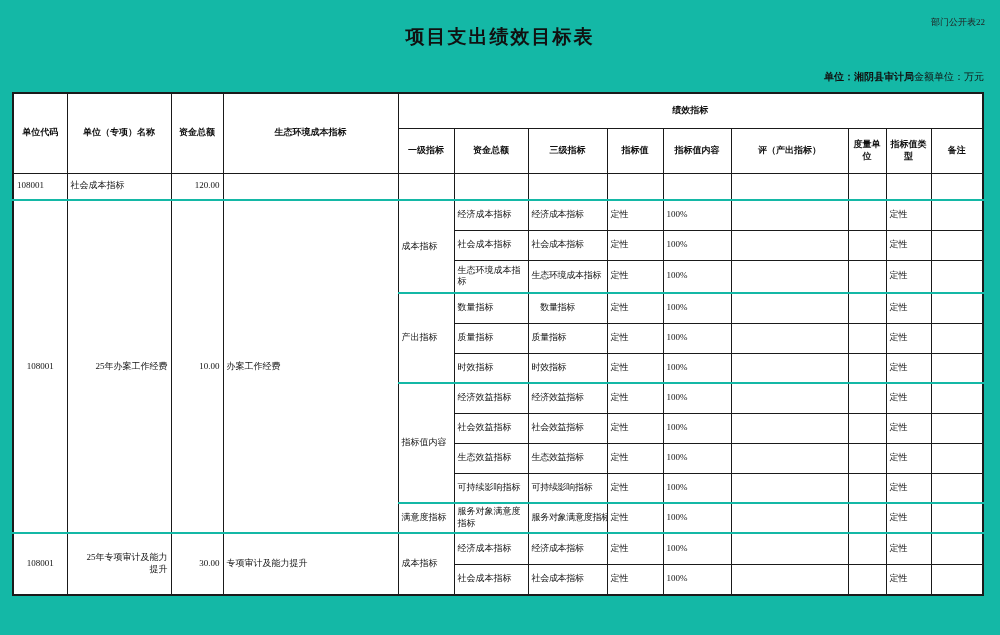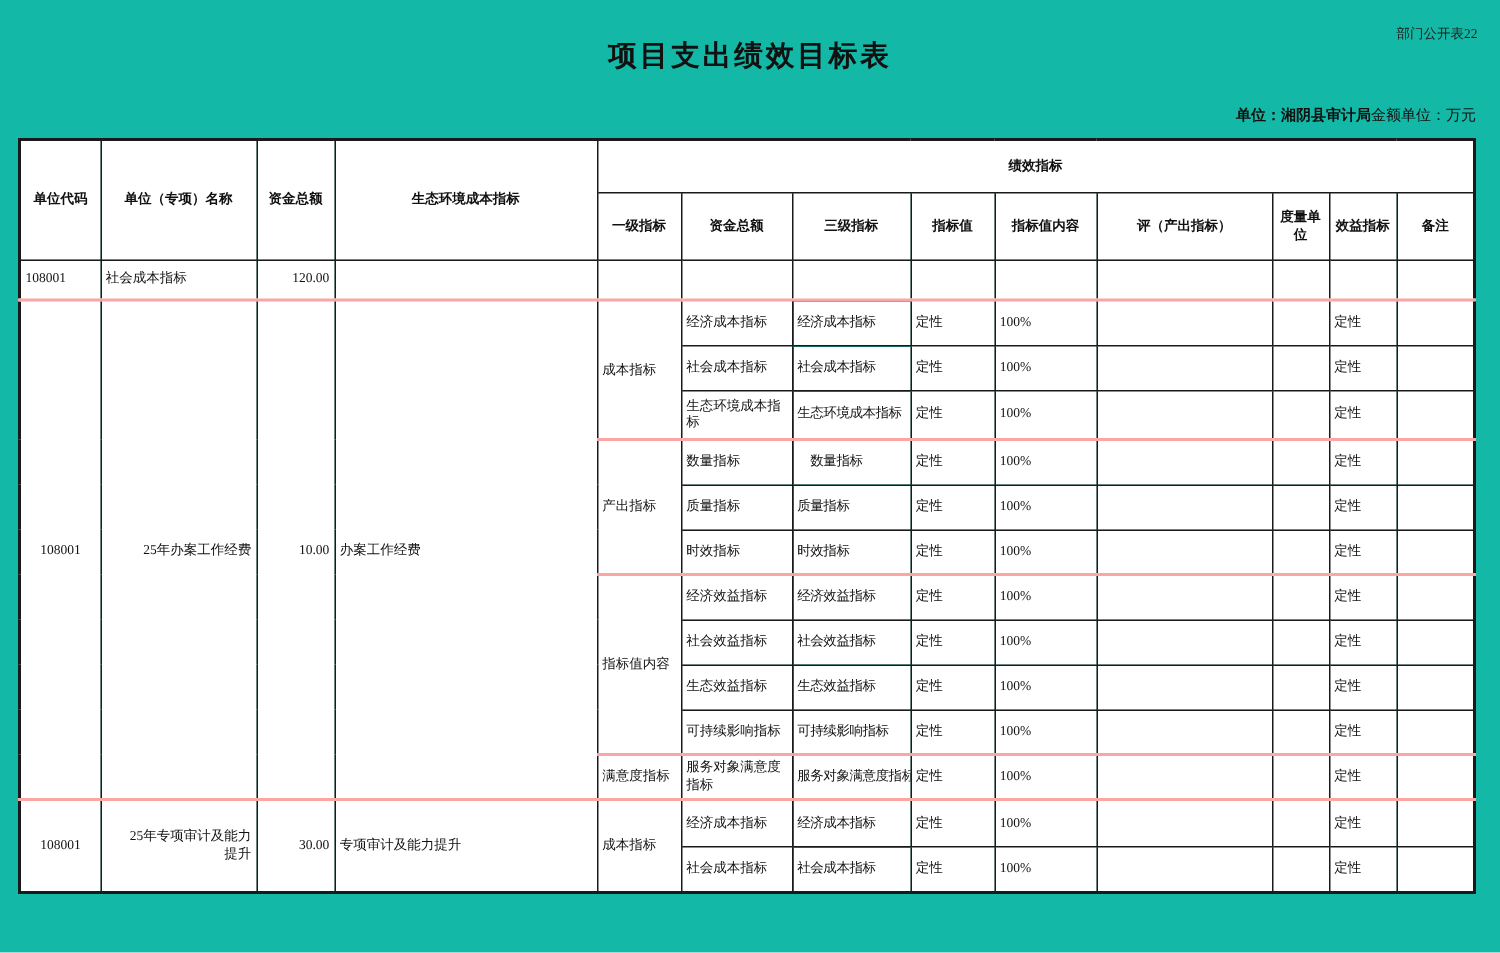--- a/index.html
+++ b/index.html
@@ -28,21 +28,21 @@
   }
   .perf th, .perf td {
     border:1px solid #1a1a1a;
     padding:1px 3px;
     vertical-align:middle;
     font-size:9px; font-weight:normal; line-height:1.3;
     word-break:break-all;
     background:#fff;
   }
   .perf thead th { font-weight:bold; text-align:center; }
-  tr.gt > th, tr.gt > td { border-top:2px solid #fca5a5; }
+  tr.gt > th, tr.gt > td { border-top:2px solid #14b8a6; }
   tr.hh1 > th { height:35px; }
   tr.hh2 > th { height:45px; }
   tr.h27 > td { height:27px; }
   tr.h30 > td { height:30px; }
   tr.h33 > td { height:33px; }
   tr.h31 > td { height:31px; }
   .c { text-align:center; }
   .r { text-align:right;margin-left:18px; }
   .l { text-align:left; }
   .ind { text-align:right; text-indent:11px; }
@@ -86,21 +86,21 @@
         <th colspan="9">绩效指标</th>
       </tr>
       <tr class="hh2">
         <th>一级指标</th>
         <th>资金总额</th>
         <th>三级指标</th>
         <th>指标值</th>
         <th>指标值内容</th>
         <th>评（产出指标）</th>
         <th>度量单位</th>
-        <th>效益指标</th>
+        <th>指标值类型</th>
         <th>备注</th>
       </tr>
     </thead>
     <tbody>
 
       <tr class="h27">
         <td class="l">108001</td>
         <td class="l">社会成本指标</td>
         <td class="r">120.00</td>
         <td></td>

